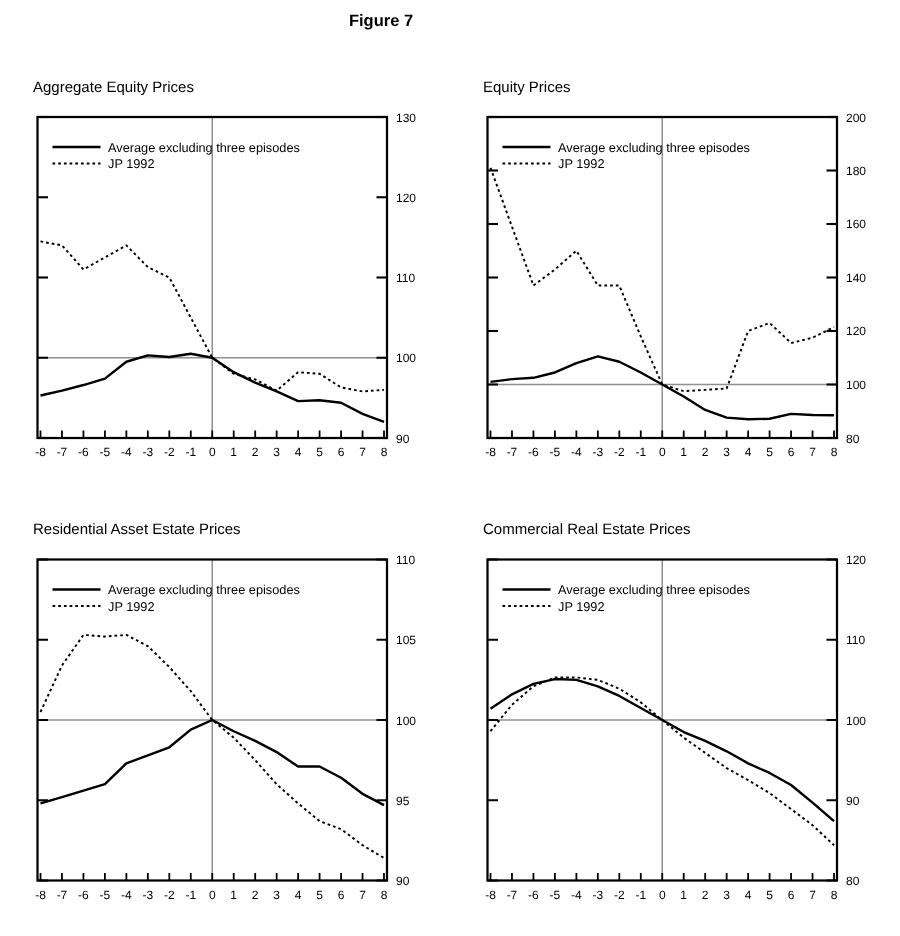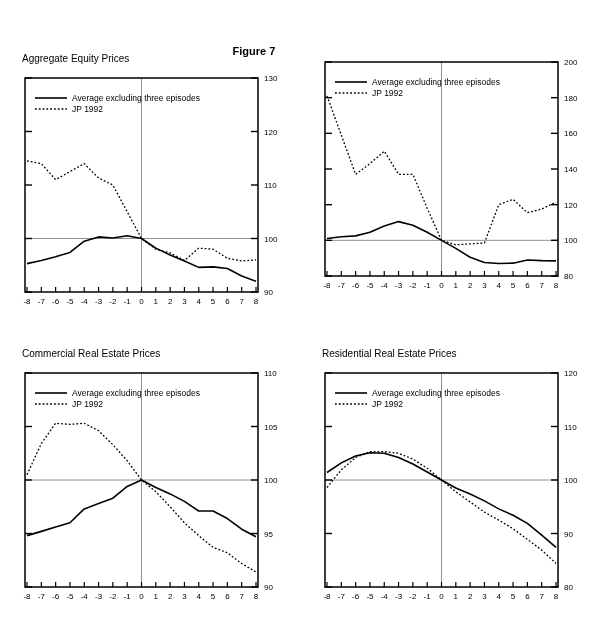--- a/index.html
+++ b/index.html
@@ -3,21 +3,21 @@
 <meta charset="utf-8">
 <style>
   html, body {
     margin: 0; padding: 0;
     width: 600px; height: 624px;
     background: #ffffff;
     font-family: "Liberation Sans", sans-serif;
     color: #000000;
   }
   .page { position: relative; width: 600px; height: 624px; overflow: hidden; }
-  .fig-title { position: absolute; top: 8px; left: 0; width: 508px; text-align: center; margin-top: 37px; }
+  .fig-title { position: absolute; top: 8px; left: 0; width: 508px; text-align: center; }
   .fig-title .t1 { font-size: 11px; font-weight: bold; line-height: 13px; }
   .fig-title .t2 { font-size: 12px; font-weight: bold; line-height: 14px; }
   .panel { position: absolute; width: 290px; height: 266px; }
   .panel-title { font-size: 10px; line-height: 14px; padding-left: 12px; height: 16px; white-space: nowrap; }
   svg.chart { display: block; }
   svg.chart text { font-family: "Liberation Sans", sans-serif; font-size: 8px; fill: #000; }
   svg.chart text.legend-text { font-size: 8.5px; }
 </style>
 </head>
 <body>
@@ -86,20 +86,21 @@
         <polyline points="17,195.645 31.3125,192.43499999999997 45.625,188.69000000000003 59.9375,184.40999999999997 74.25,173.17499999999998 88.5625,168.895 102.875,169.96500000000003 117.1875,167.82500000000002 131.5,170.5 145.8125,180.13 160.125,187.08499999999998 174.4375,192.97000000000003 188.75,199.39000000000001 203.0625,198.855 217.375,200.45999999999998 231.6875,207.95000000000002 246,213.29999999999998" fill="none" stroke="#000000" stroke-width="1.6" stroke-linejoin="round"></polyline>
         <polyline points="17,92.925 31.3125,95.60000000000001 45.625,111.64999999999999 59.9375,103.625 74.25,95.60000000000001 88.5625,110.04500000000002 102.875,117 117.1875,143.75 131.5,170.5 145.8125,181.20000000000002 160.125,184.94500000000002 174.4375,192.43499999999997 188.75,180.13 203.0625,181.20000000000002 217.375,190.29500000000002 231.6875,192.97000000000003 246,191.9" fill="none" stroke="#000000" stroke-width="1.3" stroke-linejoin="round" stroke-dasharray="1.8 2"></polyline>
         <line x1="25" y1="30" x2="57" y2="30" stroke="#000000" stroke-width="1.6"></line>
         <text x="62" y="33" class="legend-text">Average excluding three episodes</text>
         <line x1="25" y1="41" x2="57" y2="41" stroke="#000000" stroke-width="1.3" stroke-dasharray="1.8 2"></line>
         <text x="62" y="44" class="legend-text">JP 1992</text>
       </svg>
   </div>
 
   <div class="panel" style="left:310px; top:52px;">
+    <div class="panel-title">Equity Prices</div>
     <svg class="chart" width="290" height="246">
         <line x1="15" y1="188.33333333333334" x2="248" y2="188.33333333333334" stroke="#909090" stroke-width="1"></line>
         <line x1="131.5" y1="10" x2="131.5" y2="224" stroke="#909090" stroke-width="1"></line>
         <rect x="15" y="10" width="233" height="214" fill="none" stroke="#000000" stroke-width="1.5"></rect>
         <line x1="15" y1="224" x2="22" y2="224" stroke="#000000" stroke-width="1.4"></line>
         <line x1="241" y1="224" x2="248" y2="224" stroke="#000000" stroke-width="1.4"></line>
         <text x="254" y="227" text-anchor="start">80</text>
         <line x1="15" y1="188.33333333333334" x2="22" y2="188.33333333333334" stroke="#000000" stroke-width="1.4"></line>
         <line x1="241" y1="188.33333333333334" x2="248" y2="188.33333333333334" stroke="#000000" stroke-width="1.4"></line>
         <text x="254" y="191.33333333333334" text-anchor="start">100</text>
@@ -155,21 +156,21 @@
         <polyline points="17,186.54999999999998 31.3125,184.76666666666665 45.625,183.875 59.9375,180.3083333333333 74.25,174.0666666666667 88.5625,169.60833333333335 102.875,173.17499999999998 117.1875,180.3083333333333 131.5,188.33333333333334 145.8125,196.35833333333335 160.125,205.275 174.4375,210.4466666666667 188.75,211.51666666666665 203.0625,211.16 217.375,207.95000000000002 231.6875,208.66333333333333 246,208.84166666666667" fill="none" stroke="#000000" stroke-width="1.6" stroke-linejoin="round"></polyline>
         <polyline points="17,43.88333333333333 31.3125,83.11666666666667 45.625,122.35000000000001 59.9375,111.64999999999999 74.25,99.16666666666667 88.5625,122.35000000000001 102.875,122.35000000000001 117.1875,156.23333333333335 131.5,188.33333333333334 145.8125,192.79166666666666 160.125,191.9 174.4375,191.00833333333333 188.75,152.66666666666666 203.0625,147.3166666666667 217.375,160.6916666666667 231.6875,157.125 246,149.99166666666667" fill="none" stroke="#000000" stroke-width="1.3" stroke-linejoin="round" stroke-dasharray="1.8 2"></polyline>
         <line x1="25" y1="30" x2="57" y2="30" stroke="#000000" stroke-width="1.6"></line>
         <text x="62" y="33" class="legend-text">Average excluding three episodes</text>
         <line x1="25" y1="41" x2="57" y2="41" stroke="#000000" stroke-width="1.3" stroke-dasharray="1.8 2"></line>
         <text x="62" y="44" class="legend-text">JP 1992</text>
       </svg>
   </div>
 
   <div class="panel" style="left:10px; top:347px;">
-    <div class="panel-title">Commercial Real Estate Prices</div>
+    <div class="panel-title">Residential Asset Estate Prices</div>
     <svg class="chart" width="290" height="246">
         <line x1="15" y1="117" x2="248" y2="117" stroke="#909090" stroke-width="1"></line>
         <line x1="131.5" y1="10" x2="131.5" y2="224" stroke="#909090" stroke-width="1"></line>
         <rect x="15" y="10" width="233" height="214" fill="none" stroke="#000000" stroke-width="1.5"></rect>
         <line x1="15" y1="224" x2="22" y2="224" stroke="#000000" stroke-width="1.4"></line>
         <line x1="241" y1="224" x2="248" y2="224" stroke="#000000" stroke-width="1.4"></line>
         <text x="254" y="227" text-anchor="start">90</text>
         <line x1="15" y1="170.5" x2="22" y2="170.5" stroke="#000000" stroke-width="1.4"></line>
         <line x1="241" y1="170.5" x2="248" y2="170.5" stroke="#000000" stroke-width="1.4"></line>
         <text x="254" y="173.5" text-anchor="start">95</text>
@@ -219,21 +220,21 @@
         <polyline points="17,172.64000000000001 31.3125,168.35999999999999 45.625,164.08000000000007 59.9375,159.79999999999998 74.25,145.89000000000001 88.5625,140.54000000000002 102.875,135.19000000000005 117.1875,123.41999999999993 131.5,117 145.8125,124.49000000000004 160.125,130.90999999999997 174.4375,138.4 188.75,148.03000000000006 203.0625,148.03000000000006 217.375,155.51999999999992 231.6875,166.21999999999994 246,173.70999999999998" fill="none" stroke="#000000" stroke-width="1.6" stroke-linejoin="round"></polyline>
         <polyline points="17,111.64999999999999 31.3125,80.61999999999995 45.625,60.290000000000035 59.9375,61.35999999999997 74.25,60.290000000000035 88.5625,67.78000000000006 102.875,81.69000000000003 117.1875,97.74000000000004 131.5,117 145.8125,128.76999999999992 160.125,143.75 174.4375,159.79999999999998 188.75,172.64000000000001 203.0625,184.40999999999997 217.375,189.75999999999996 231.6875,200.45999999999998 246,209.01999999999992" fill="none" stroke="#000000" stroke-width="1.3" stroke-linejoin="round" stroke-dasharray="1.8 2"></polyline>
         <line x1="25" y1="30" x2="57" y2="30" stroke="#000000" stroke-width="1.6"></line>
         <text x="62" y="33" class="legend-text">Average excluding three episodes</text>
         <line x1="25" y1="41" x2="57" y2="41" stroke="#000000" stroke-width="1.3" stroke-dasharray="1.8 2"></line>
         <text x="62" y="44" class="legend-text">JP 1992</text>
       </svg>
   </div>
 
   <div class="panel" style="left:310px; top:347px;">
-    <div class="panel-title">Residential Real Estate Prices</div>
+    <div class="panel-title">Commercial Real Estate Prices</div>
     <svg class="chart" width="290" height="246">
         <line x1="15" y1="117" x2="248" y2="117" stroke="#909090" stroke-width="1"></line>
         <line x1="131.5" y1="10" x2="131.5" y2="224" stroke="#909090" stroke-width="1"></line>
         <rect x="15" y="10" width="233" height="214" fill="none" stroke="#000000" stroke-width="1.5"></rect>
         <line x1="15" y1="224" x2="22" y2="224" stroke="#000000" stroke-width="1.4"></line>
         <line x1="241" y1="224" x2="248" y2="224" stroke="#000000" stroke-width="1.4"></line>
         <text x="254" y="227" text-anchor="start">80</text>
         <line x1="15" y1="170.5" x2="22" y2="170.5" stroke="#000000" stroke-width="1.4"></line>
         <line x1="241" y1="170.5" x2="248" y2="170.5" stroke="#000000" stroke-width="1.4"></line>
         <text x="254" y="173.5" text-anchor="start">90</text>

